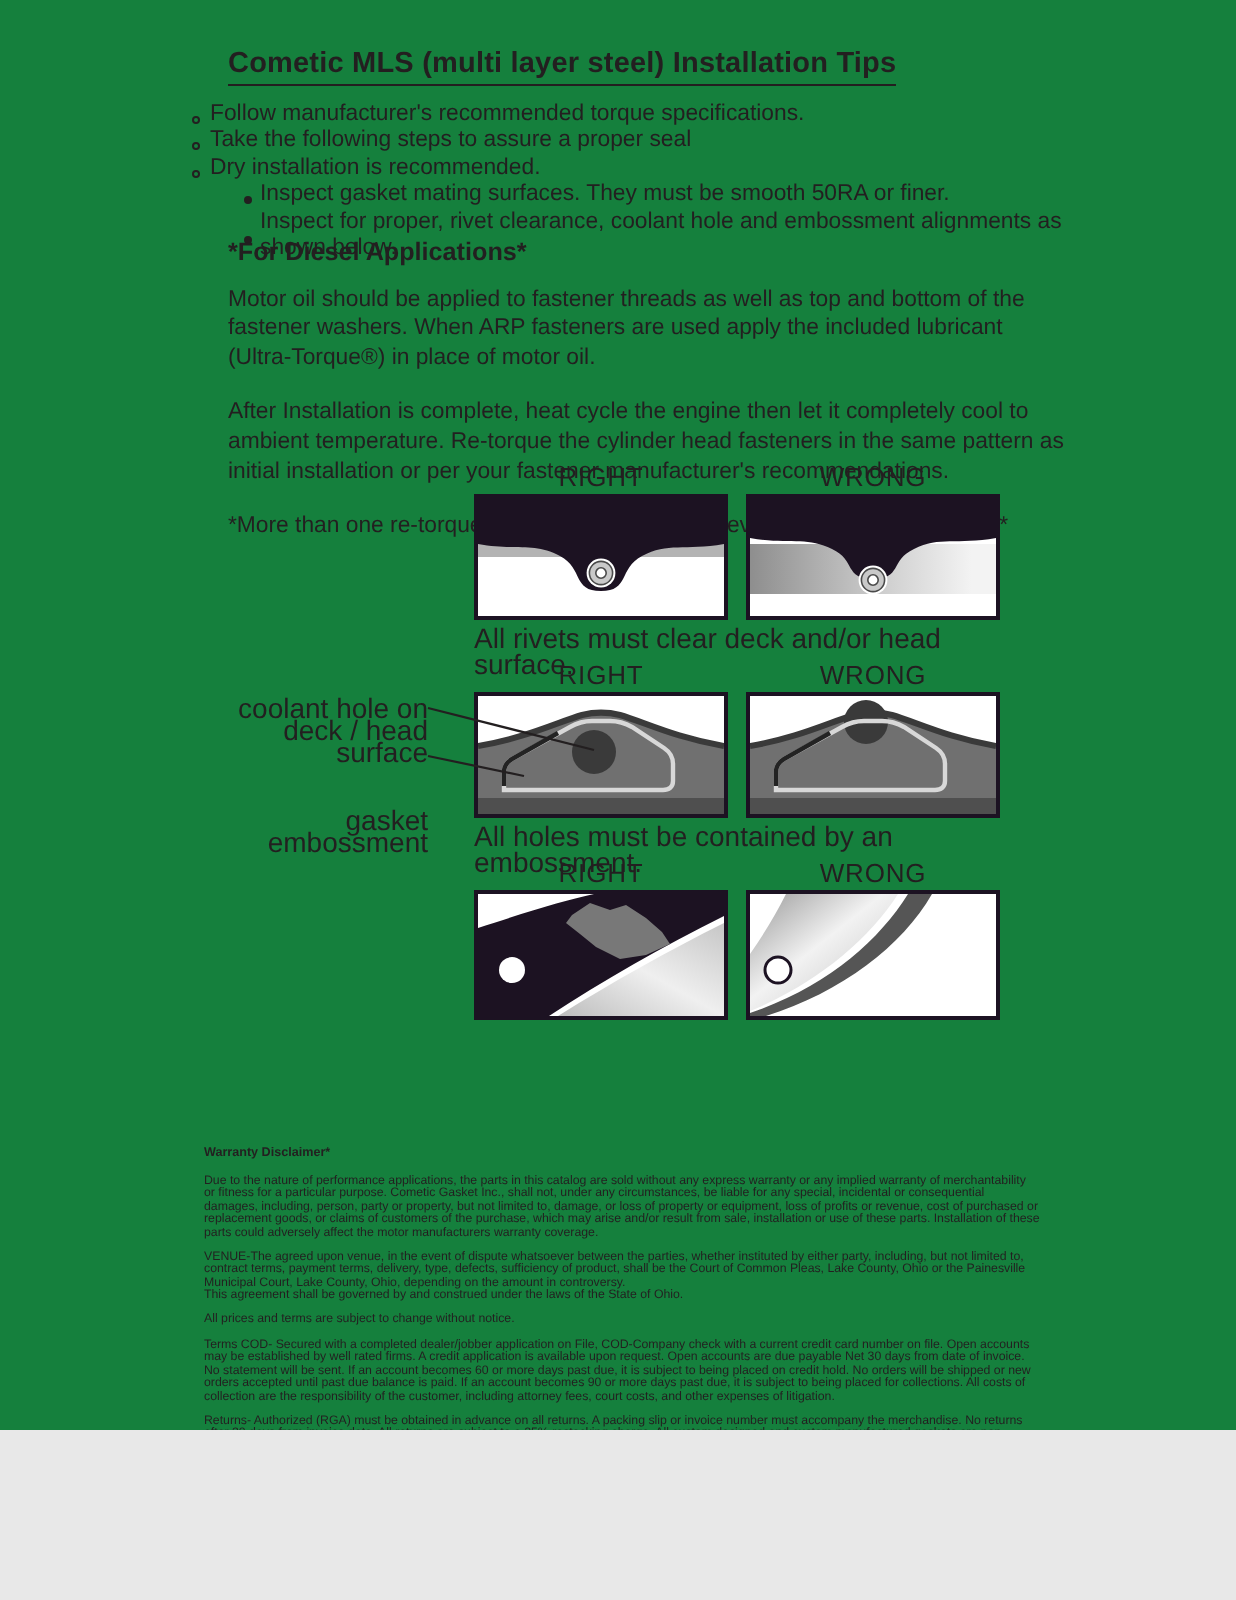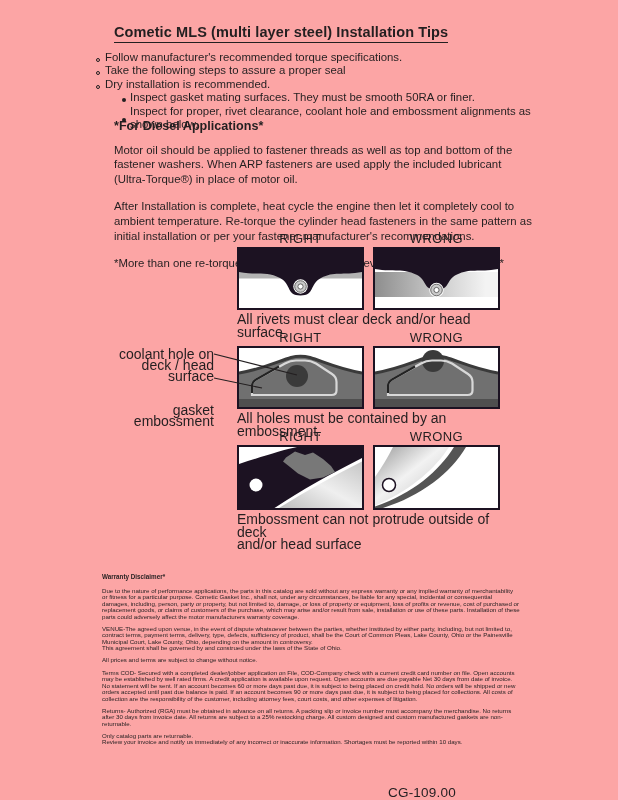--- a/index.html
+++ b/index.html
@@ -1,18 +1,18 @@
 <!DOCTYPE html>
 <html><head>
 <meta charset="utf-8">
 <style>
   * { margin:0; padding:0; box-sizing:border-box; }
   html,body { background:#e8e8e8; }
   .page {
-    position:relative; width:618px; height:800px; background:#fca5a5;
+    position:relative; width:618px; height:715px; background:#15803d;
     font-family:"Liberation Sans", sans-serif; color:#231f20;
     margin:0 auto; overflow:hidden;
   }
   .abs { position:absolute; }
 
   .title {
     left:114px; top:24px; font-size:14.5px; font-weight:bold;
     border-bottom:1.6px solid #231f20; padding-bottom:2px; letter-spacing:0.1px;
   }
 
@@ -192,22 +192,20 @@
             <stop offset="0.45" stop-color="#f2f2f2"></stop>
             <stop offset="1" stop-color="#bdbdbd"></stop>
           </linearGradient>
         </defs>
         <rect width="123" height="61" fill="#ffffff"></rect>
         <path d="M18,0 L74,0 C60,22 36,42 8,55 C5,56.5 2.5,57.5 0,58.5 L0,30 C7,20 13,10 18,0 Z" fill="url(#g3w)"></path>
         <path d="M79,0 L91,0 C76,26 46,49 8,61 L0,61 L0,59.5 C38,46.5 64,24 79,0 Z" fill="#555555"></path>
         <circle cx="14" cy="38" r="6.5" fill="#ffffff" stroke="#1c1222" stroke-width="1.5"></circle>
       </svg>
     </div>
-    <div class="diag-caption">Embossment can not protrude outside of deck
-and/or head surface</div>
   </div>
 
   <div class="abs legal">
     <h3>Warranty Disclaimer*</h3>
     <p>Due to the nature of performance applications, the parts in this catalog are sold without any express warranty or any implied warranty of merchantability or fitness for a particular purpose.  Cometic Gasket Inc., shall not, under any circumstances, be liable for any special, incidental or consequential damages, including, person, party or property, but not limited to, damage, or loss of property or equipment, loss of profits or revenue, cost of purchased or replacement goods, or claims of customers of the purchase, which may arise and/or result from sale, installation or use of these parts.  Installation of these parts could adversely affect the motor manufacturers warranty coverage.</p>
     <p>VENUE-The agreed upon venue, in the event of dispute whatsoever between the parties, whether instituted by either party, including, but not limited to, contract terms, payment terms, delivery, type, defects, sufficiency of product, shall be the Court of Common Pleas, Lake County, Ohio or the Painesville Municipal Court, Lake County, Ohio, depending on the amount in controversy.
 This agreement shall be governed by and construed under the laws of the State of Ohio.</p>
     <p>All prices and terms are subject to change without notice.</p>
     <p>Terms COD- Secured with a completed dealer/jobber application on File, COD-Company check with a current credit card number on file.  Open accounts may be established by well rated firms.  A credit application is available upon request.  Open accounts are due payable Net 30 days from date of invoice.  No statement will be sent.  If an account becomes 60 or more days past due, it is subject to being placed on credit hold.  No orders will be shipped or new orders accepted until past due balance is paid.  If an account becomes 90 or more days past due, it is subject to being placed for collections.  All costs of collection are the responsibility of the customer, including attorney fees, court costs, and other expenses of litigation.</p>
     <p>Returns- Authorized (RGA) must be obtained in advance on all returns.  A packing slip or invoice number must accompany the merchandise.  No returns after 30 days from invoice date.  All returns are subject to a 25% restocking charge.  All custom designed and custom manufactured gaskets are non-returnable.</p>

